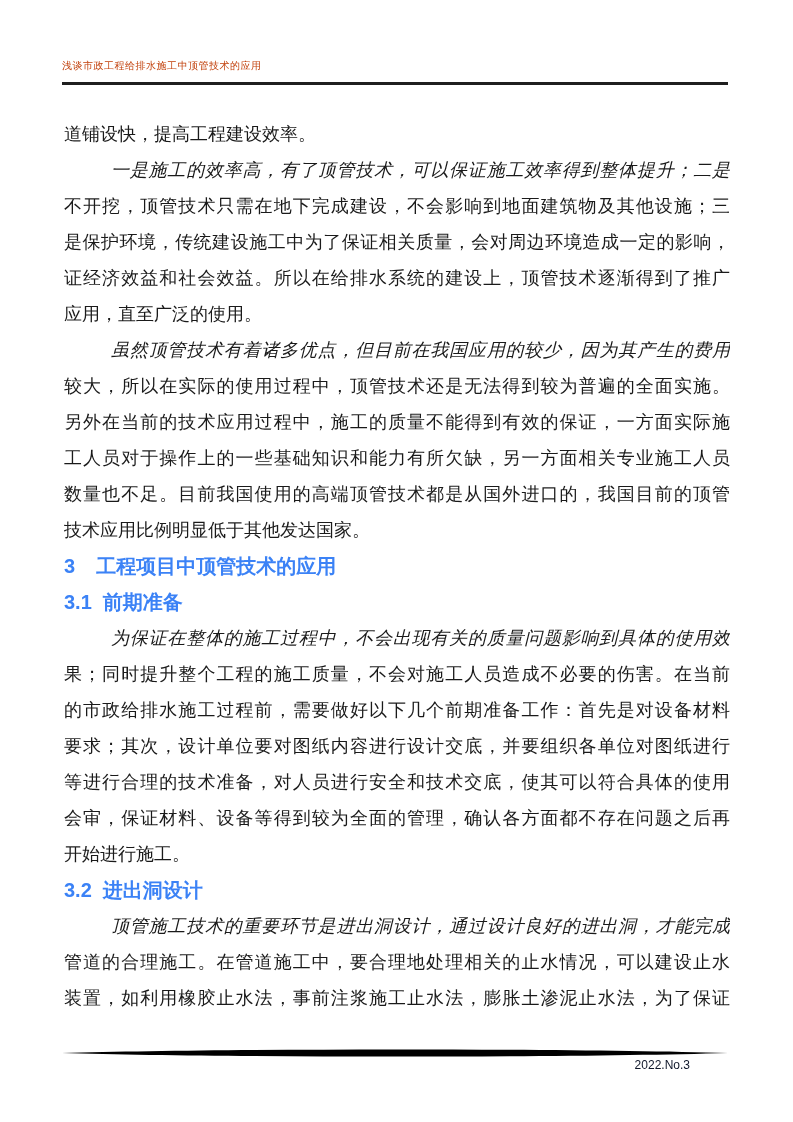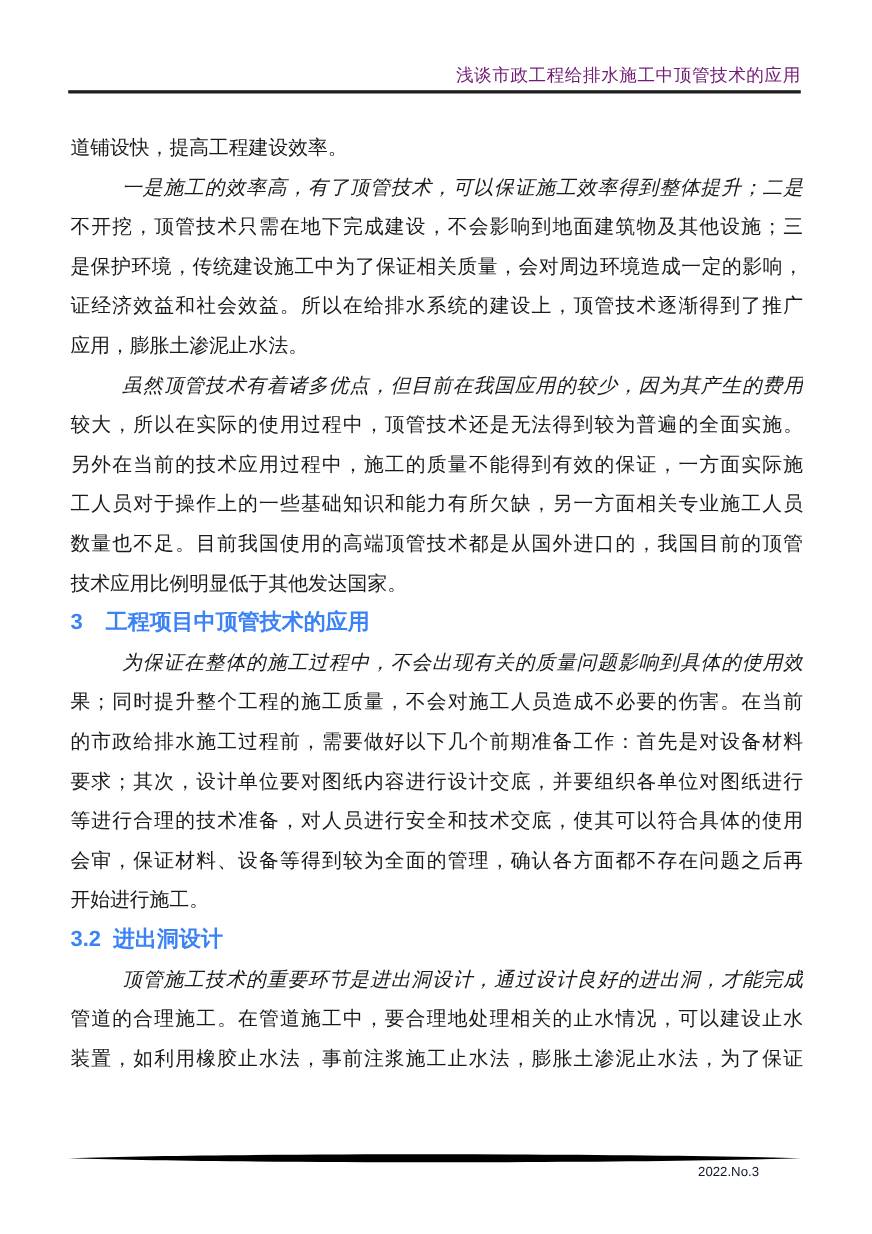--- a/index.html
+++ b/index.html
@@ -6,25 +6,25 @@
   .page {
     position:relative;
     width:793px; height:1122px;
     background:#ffffff;
     overflow:hidden;
     color:#1a1a1a;
   }
   .running-title {
     position:absolute;
     top:59px; left:62px; width:666px;
-    text-align:right;
+    text-align:left;
     font-family:"Liberation Serif", serif;
-    font-size:16px;
+    font-size:10px;
     letter-spacing:0.5px;
-    color:#701a75;
+    color:#c2410c;
     white-space:nowrap;
   }
   .header-rule {
     position:absolute;
     top:82px; left:62px; width:666px; height:2.5px;
     background:#1f1f1f;
   }
   .content {
     position:absolute;
     top:84px; left:64px; width:666px;
@@ -82,31 +82,32 @@
   <div class="header-rule"></div>
 
   <div class="content">
 
     <div class="line flush">道铺设快，提高工程建设效率。</div>
 
     <div class="line indent">一是施工的效率高，有了顶管技术，可以保证施工效率得到整体提升；二是</div>
     <div class="line">不开挖，顶管技术只需在地下完成建设，不会影响到地面建筑物及其他设施；三</div>
     <div class="line">是保护环境，传统建设施工中为了保证相关质量，会对周边环境造成一定的影响，</div>
     <div class="line">证经济效益和社会效益。所以在给排水系统的建设上，顶管技术逐渐得到了推广</div>
-    <div class="line flush">应用，膨胀土渗泥止水法。</div>
+    <div class="line flush">应用，直至广泛的使用。</div>
 
     <div class="line indent">虽然顶管技术有着诸多优点，但目前在我国应用的较少，因为其产生的费用</div>
     <div class="line">较大，所以在实际的使用过程中，顶管技术还是无法得到较为普遍的全面实施。</div>
     <div class="line">另外在当前的技术应用过程中，施工的质量不能得到有效的保证，一方面实际施</div>
     <div class="line">工人员对于操作上的一些基础知识和能力有所欠缺，另一方面相关专业施工人员</div>
     <div class="line">数量也不足。目前我国使用的高端顶管技术都是从国外进口的，我国目前的顶管</div>
     <div class="line flush">技术应用比例明显低于其他发达国家。</div>
 
     <h2 class="sec-heading"><span class="sec-num">3</span><span>工程项目中顶管技术的应用</span></h2>
 
+    <h3 class="subsec-heading"><span class="sec-num">3.1</span><span>前期准备</span></h3>
 
     <div class="line indent">为保证在整体的施工过程中，不会出现有关的质量问题影响到具体的使用效</div>
     <div class="line">果；同时提升整个工程的施工质量，不会对施工人员造成不必要的伤害。在当前</div>
     <div class="line">的市政给排水施工过程前，需要做好以下几个前期准备工作：首先是对设备材料</div>
     <div class="line">要求；其次，设计单位要对图纸内容进行设计交底，并要组织各单位对图纸进行</div>
     <div class="line">等进行合理的技术准备，对人员进行安全和技术交底，使其可以符合具体的使用</div>
     <div class="line">会审，保证材料、设备等得到较为全面的管理，确认各方面都不存在问题之后再</div>
     <div class="line flush">开始进行施工。</div>
 
     <h3 class="subsec-heading"><span class="sec-num">3.2</span><span>进出洞设计</span></h3>

